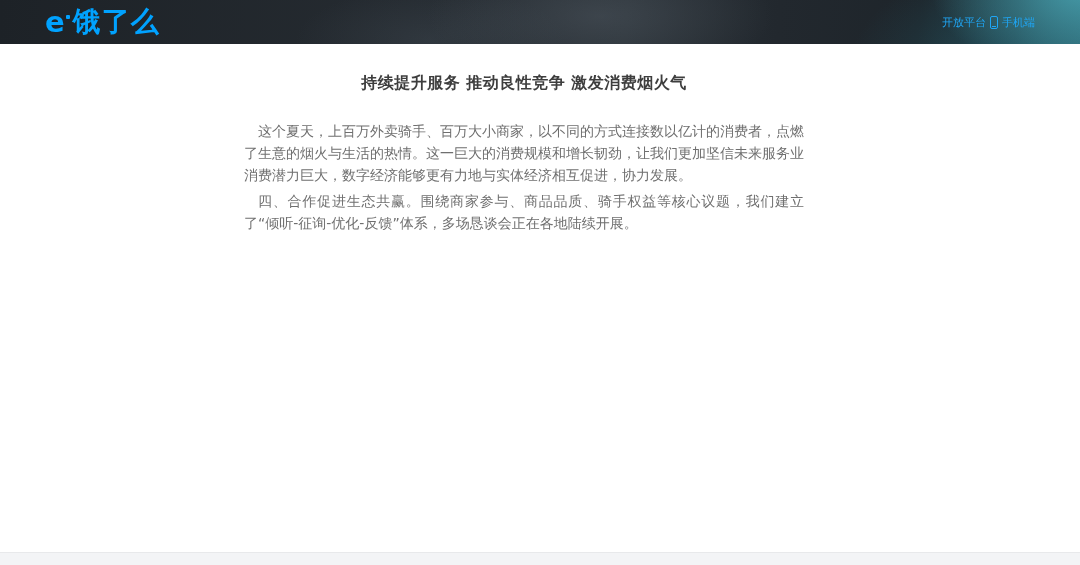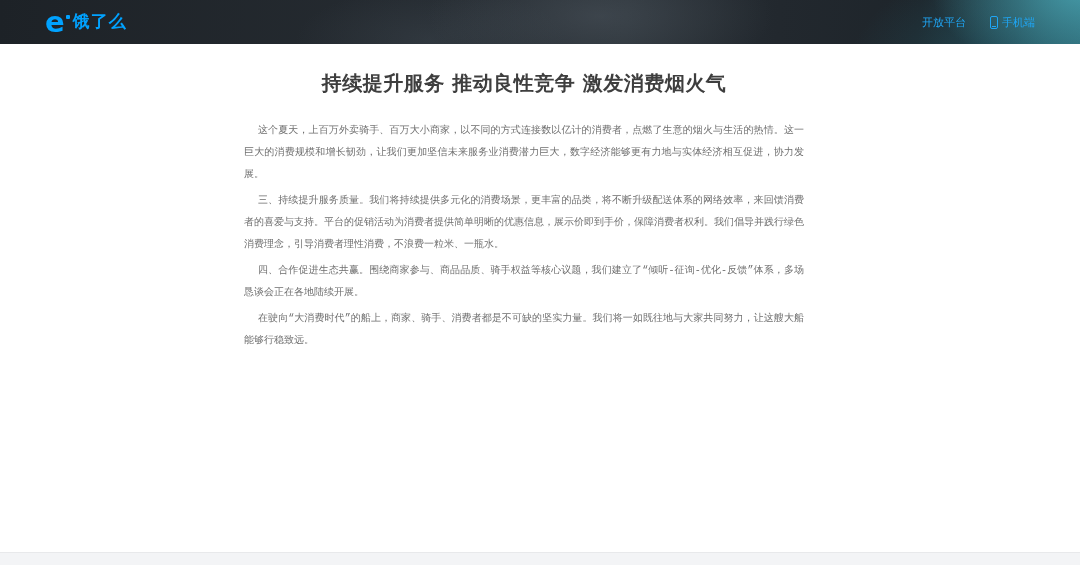--- a/index.html
+++ b/index.html
@@ -28,44 +28,44 @@
       radial-gradient(180px 70px at 430px 40px, rgba(80,92,102,.25), rgba(80,92,102,0) 75%),
       linear-gradient(95deg,#1d2227 0%,#262c32 42%,#2a3137 58%,#22282e 72%,#1e252b 85%,#20343d 94%,#2a5560 100%);
   }
   .logo{display:flex;align-items:center;cursor:pointer;line-height:1;}
   .logo-e{
     color:var(--brand-blue);font-weight:800;font-size:29px;
     font-family:"DejaVu Sans",sans-serif;letter-spacing:-1px;
   }
   .logo-dot{width:4px;height:4px;background:var(--brand-blue);border-radius:1px;
     display:inline-block;margin:-10px 3px 0 2px;}
-  .logo-cn{color:var(--brand-blue);font-weight:700;font-size:17px;letter-spacing:1px;font-family:Liberation Mono, monospace;}
-  .header-links{display:flex;align-items:center;gap:24px;}
+  .logo-cn{color:var(--brand-blue);font-weight:700;font-size:28px;letter-spacing:1px;}
+  .header-links{display:flex;align-items:center;gap:4px;}
   .header-link{
     color:var(--link-blue);font-size:11px;text-decoration:none;
     display:flex;align-items:center;gap:4px;cursor:pointer;
   }
   .phone-icon{
     display:inline-block;width:8px;height:13px;
     border:1px solid var(--link-blue);border-radius:2px;position:relative;
   }
   .phone-icon::after{
     content:"";position:absolute;left:1px;right:1px;bottom:1px;height:1px;
     background:var(--link-blue);
   }
   
   .content{height:508px;background:#fff;}
   .article{width:560px;margin-left:244px;padding-top:28px;}
   .article-title{
-    font-size:20px;font-weight:700;color:var(--title-color);
+    font-size:16px;font-weight:700;color:var(--title-color);
     text-align:center;line-height:22px;margin-bottom:26px;letter-spacing:.5px;
   }
   .para{
-    font-size:10px;line-height:22px;color:var(--body-color);
-    text-align:justify;text-indent:14px;margin-bottom:4px;font-family:Liberation Mono, monospace;
+    font-size:14px;line-height:22px;color:var(--body-color);
+    text-align:justify;text-indent:14px;margin-bottom:4px;
   }
   
   .page-footer{
     position:absolute;left:0;right:0;bottom:0;height:13px;
     background:var(--footer-bg);border-top:1px solid var(--footer-border);
   }
 </style>
 </head>
 <body>
 
@@ -86,22 +86,20 @@
         <span>手机端</span>
       </a>
     </nav>
   </header>
 
   <main class="content">
     <section class="article">
       <h1 class="article-title">持续提升服务 推动良性竞争 激发消费烟火气</h1>
       <div>
           <p class="para">这个夏天，上百万外卖骑手、百万大小商家，以不同的方式连接数以亿计的消费者，点燃了生意的烟火与生活的热情。这一巨大的消费规模和增长韧劲，让我们更加坚信未来服务业消费潜力巨大，数字经济能够更有力地与实体经济相互促进，协力发展。</p>
-          <p class="para">三、持续提升服务质量。我们将持续提供多元化的消费场景，更丰富的品类，将不断升级配送体系的网络效率，来回馈消费者的喜爱与支持。平台的促销活动为消费者提供简单明晰的优惠信息，展示价即到手价，保障消费者权利。我们倡导并践行绿色消费理念，引导消费者理性消费，不浪费一粒米、一瓶水。</p>
           <p class="para">四、合作促进生态共赢。围绕商家参与、商品品质、骑手权益等核心议题，我们建立了“倾听-征询-优化-反馈”体系，多场恳谈会正在各地陆续开展。</p>
-          <p class="para">在驶向“大消费时代”的船上，商家、骑手、消费者都是不可缺的坚实力量。我们将一如既往地与大家共同努力，让这艘大船能够行稳致远。</p>
         </div>
     </section>
   </main>
 
   <footer class="page-footer"></footer>
 
 </div>
 
 </body></html>

